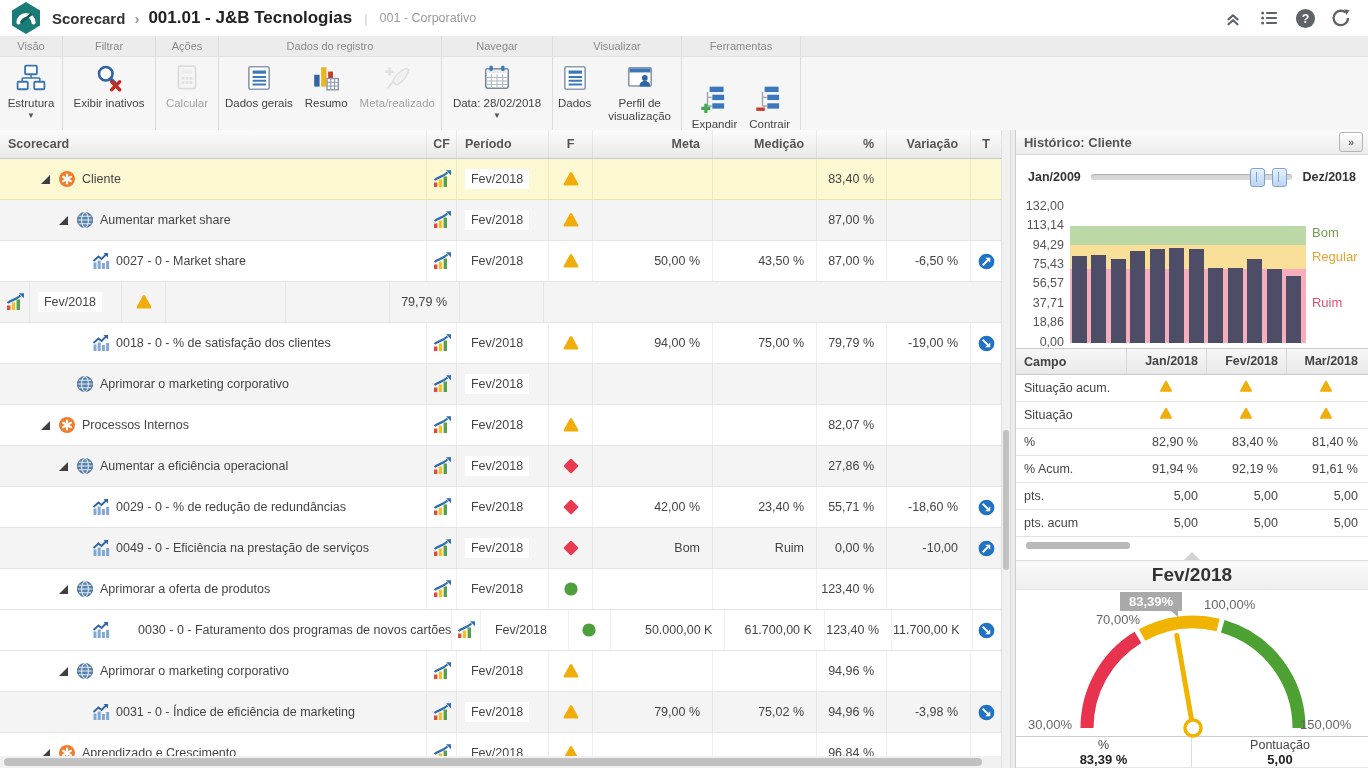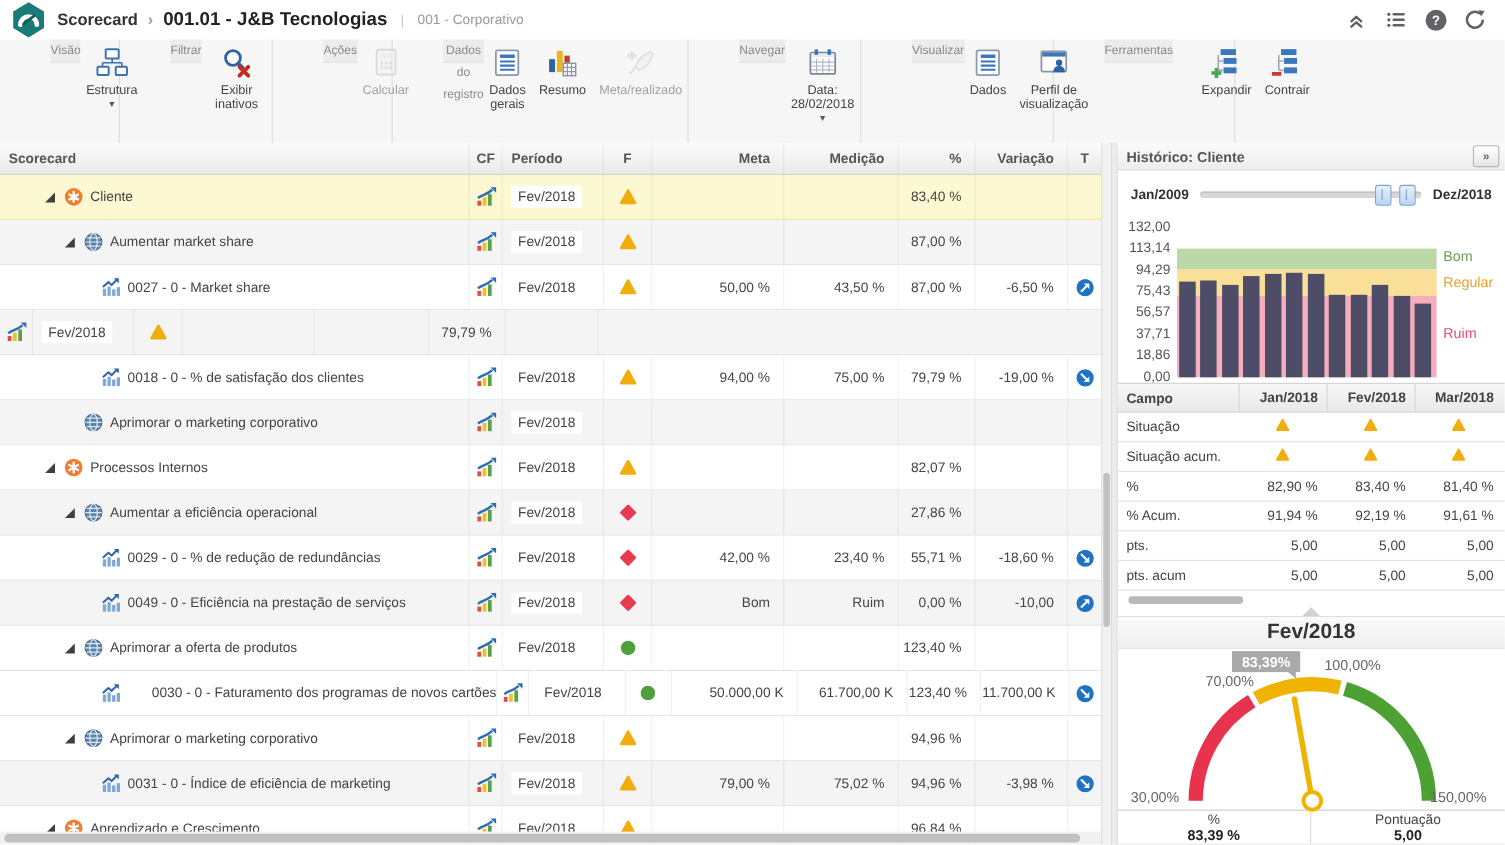--- a/index.html
+++ b/index.html
@@ -12,21 +12,21 @@
   .crumb-app{font-size:15px;font-weight:bold;color:#333;}
   .crumb-sep{margin:0 9px;color:#999;font-size:15px;font-weight:bold;}
   .crumb-title{font-size:17px;font-weight:bold;color:#222;}
   .crumb-div{margin:0 12px;color:#ccc;font-size:13px;}
   .crumb-sub{font-size:12.5px;color:#9a9a9a;}
   .top-icons{margin-left:auto;display:flex;align-items:center;gap:14px;padding-right:16px;}
   .top-icons .tico{width:22px;height:22px;display:flex;align-items:center;justify-content:center;cursor:pointer;}
 
   
   .ribbon{height:94px;display:flex;background:#f6f6f6;border-bottom:1px solid #cfcfcf;}
-  .rgroup{display:flex;flex-direction:row;border-right:1px solid #dcdcdc;flex:0 0 auto;padding-left:46px;}
+  .rgroup{display:flex;flex-direction:column;border-right:1px solid #dcdcdc;flex:0 0 auto;}
   .rgroup.filler{flex:1;border-right:none;}
   .ghead{height:20px;line-height:20px;background:#ececec;border-bottom:1px solid #e2e2e2;
          font-size:11px;color:#8a8a8a;text-align:center;}
   .gbtns{flex:1;display:flex;justify-content:center;align-items:flex-start;gap:2px;padding-top:5px;}
   .rbtn{display:flex;flex-direction:column;align-items:center;padding:0 5px;cursor:pointer;max-width:96px;}
   .rbtn .ric{height:32px;display:flex;align-items:center;justify-content:center;}
   .rbtn .rlbl{font-size:11.5px;color:#444;text-align:center;line-height:1.15;margin-top:3px;}
   .rbtn .caret{font-size:8px;color:#555;margin-top:1px;}
   .rbtn.disabled{opacity:.48;filter:grayscale(1);cursor:default;}
 
@@ -1079,39 +1079,39 @@
           <div class="zlab" style="top: 96px; color: rgb(224, 80, 112);">Ruim</div>
         </div>
       <div class="ftable" id="ftable">
           <div class="frow head">
             <div class="fc0">Campo</div>
             <div class="fcm">Jan/2018</div>
             <div class="fcm">Fev/2018</div>
             <div class="fcm">Mar/2018</div>
           </div>
           <div class="frow">
-            <div class="fc0">Situação</div>
+            <div class="fc0">Situação acum.</div>
             <div class="fcm icon"><span style="display: inline-flex; align-items: center;">
                 <svg width="14" height="13" viewBox="0 0 16 16">
                   <path d="M8 2.2 L14.2 13.4 H1.8 Z" fill="#f0ad0b" stroke="#f0ad0b" stroke-width="2.4" stroke-linejoin="round"></path>
                 </svg>
               </span></div>
             <div class="fcm icon"><span style="display: inline-flex; align-items: center;">
                 <svg width="14" height="13" viewBox="0 0 16 16">
                   <path d="M8 2.2 L14.2 13.4 H1.8 Z" fill="#f0ad0b" stroke="#f0ad0b" stroke-width="2.4" stroke-linejoin="round"></path>
                 </svg>
               </span></div>
             <div class="fcm icon"><span style="display: inline-flex; align-items: center;">
                 <svg width="14" height="13" viewBox="0 0 16 16">
                   <path d="M8 2.2 L14.2 13.4 H1.8 Z" fill="#f0ad0b" stroke="#f0ad0b" stroke-width="2.4" stroke-linejoin="round"></path>
                 </svg>
               </span></div>
           </div>
           <div class="frow">
-            <div class="fc0">Situação acum.</div>
+            <div class="fc0">Situação</div>
             <div class="fcm icon"><span style="display: inline-flex; align-items: center;">
                 <svg width="14" height="13" viewBox="0 0 16 16">
                   <path d="M8 2.2 L14.2 13.4 H1.8 Z" fill="#f0ad0b" stroke="#f0ad0b" stroke-width="2.4" stroke-linejoin="round"></path>
                 </svg>
               </span></div>
             <div class="fcm icon"><span style="display: inline-flex; align-items: center;">
                 <svg width="14" height="13" viewBox="0 0 16 16">
                   <path d="M8 2.2 L14.2 13.4 H1.8 Z" fill="#f0ad0b" stroke="#f0ad0b" stroke-width="2.4" stroke-linejoin="round"></path>
                 </svg>
               </span></div>

